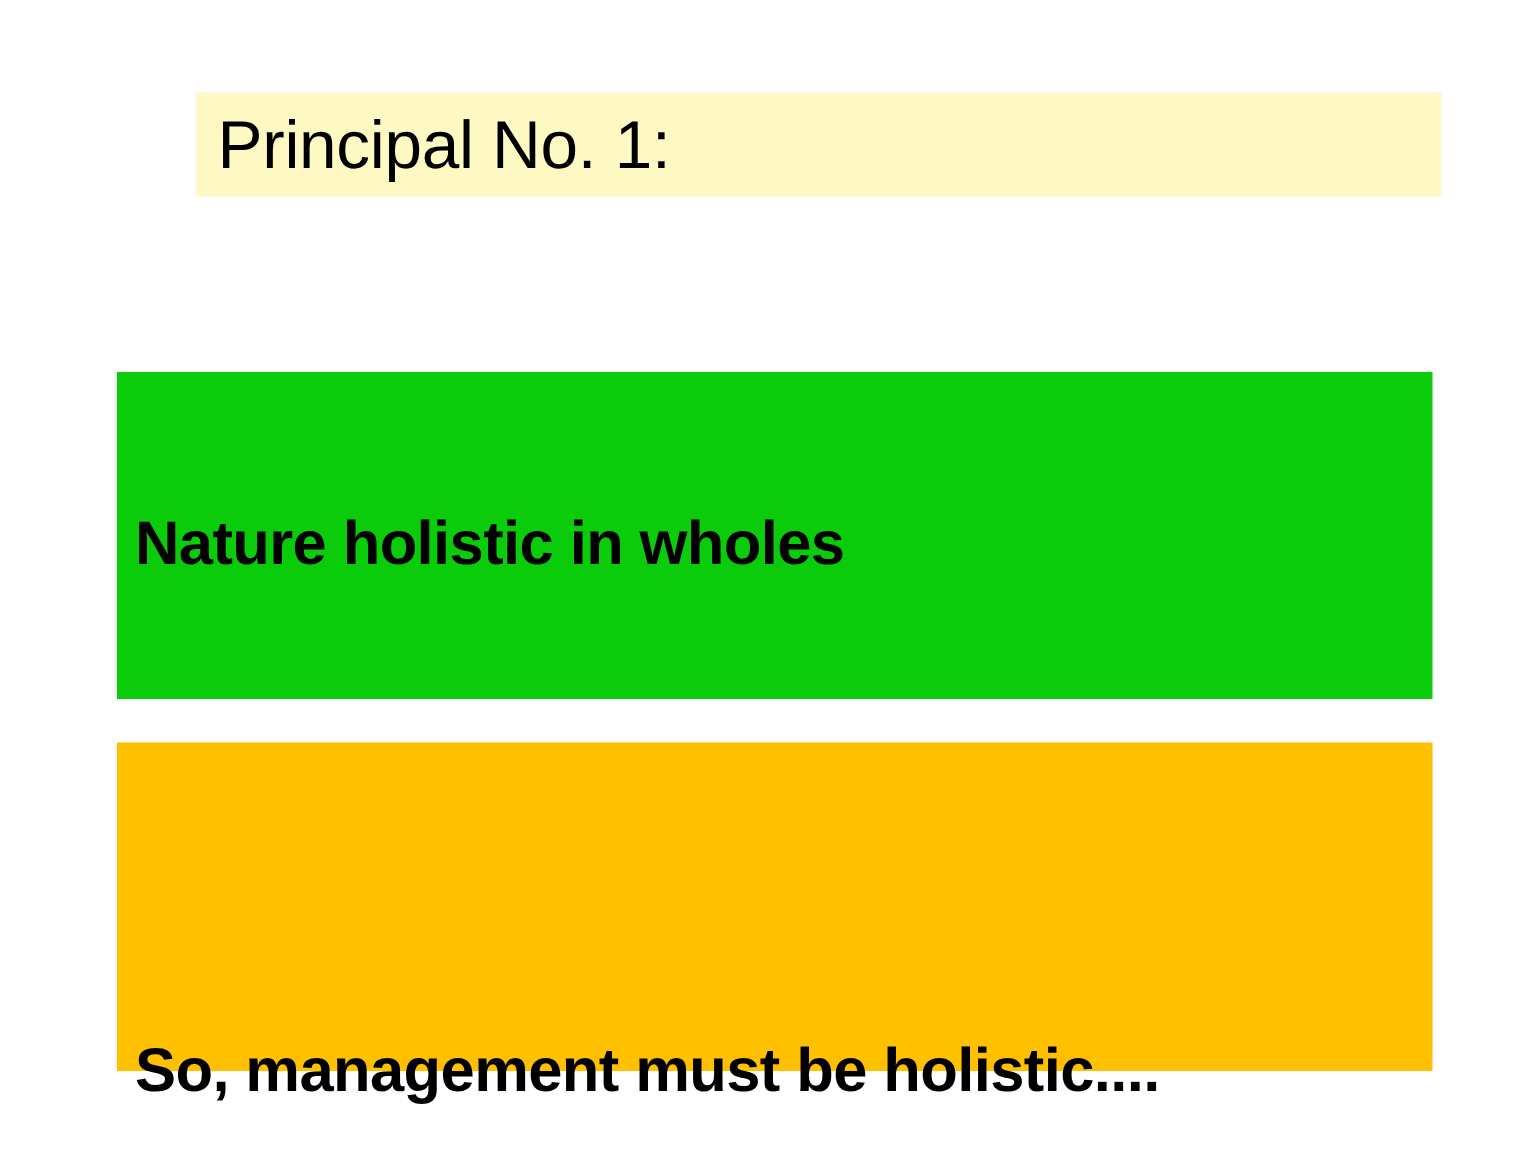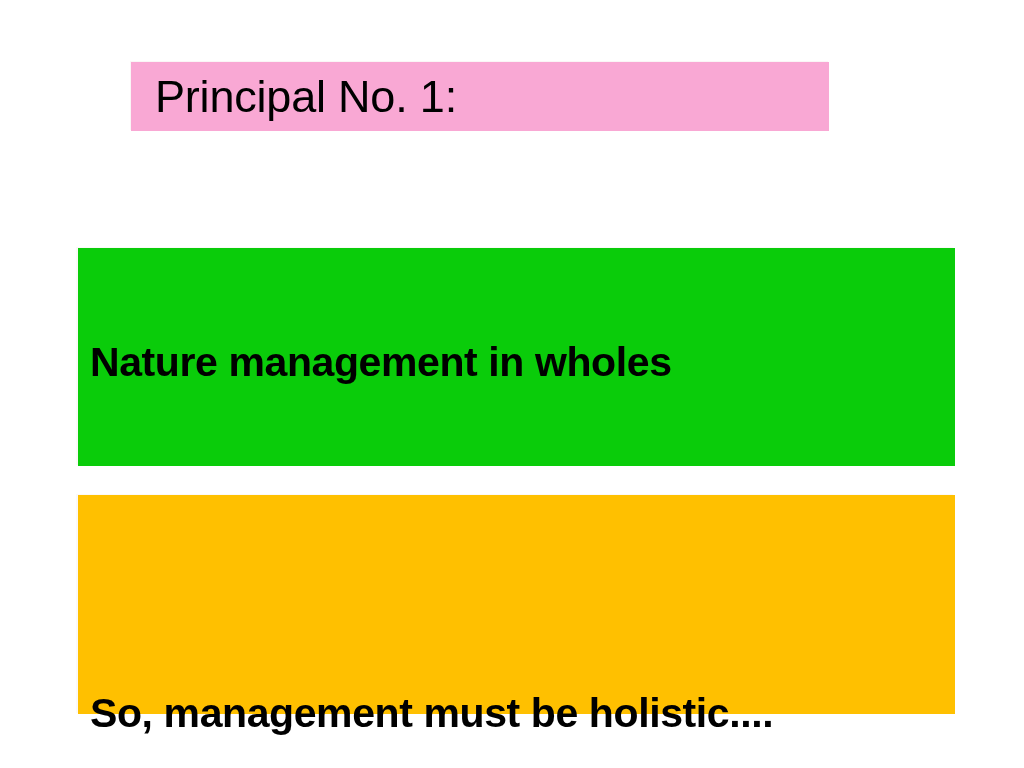--- a/index.html
+++ b/index.html
@@ -20,27 +20,27 @@
     width: 1024px;
     height: 768px;
     background: #ffffff;
   }
 
   
   .title-box {
     position: absolute;
     left: 131px;
     top: 62px;
-    width: 698px;
+    width: 830px;
     height: 69px;
-    background: #f9a8d4;
+    background: #fef9c3;
     display: flex;
     align-items: center;
     box-sizing: border-box;
-    padding-left: 24px;
+    padding-left: 14px;
     box-shadow: -1px -1px 0 rgba(250,245,245,0.9);
   }
   .title-text {
     font-family: "Liberation Sans", sans-serif;
     font-size: 45px;
     font-weight: 400;
     line-height: 1;
     color: #000000;
     letter-spacing: -0.2px;
     white-space: nowrap;
@@ -86,20 +86,20 @@
 </head>
 <body>
 
 <div id="slide">
 
   <div class="title-box">
     <span class="title-text">Principal No. 1:</span>
   </div>
 
   <div class="band band-green">
-    <span class="band-text">Nature management in wholes</span>
+    <span class="band-text">Nature holistic in wholes</span>
   </div>
 
   <div class="band band-amber">
     <span class="band-text">So, management must be holistic....</span>
   </div>
 
 </div>
 
 </body></html>

